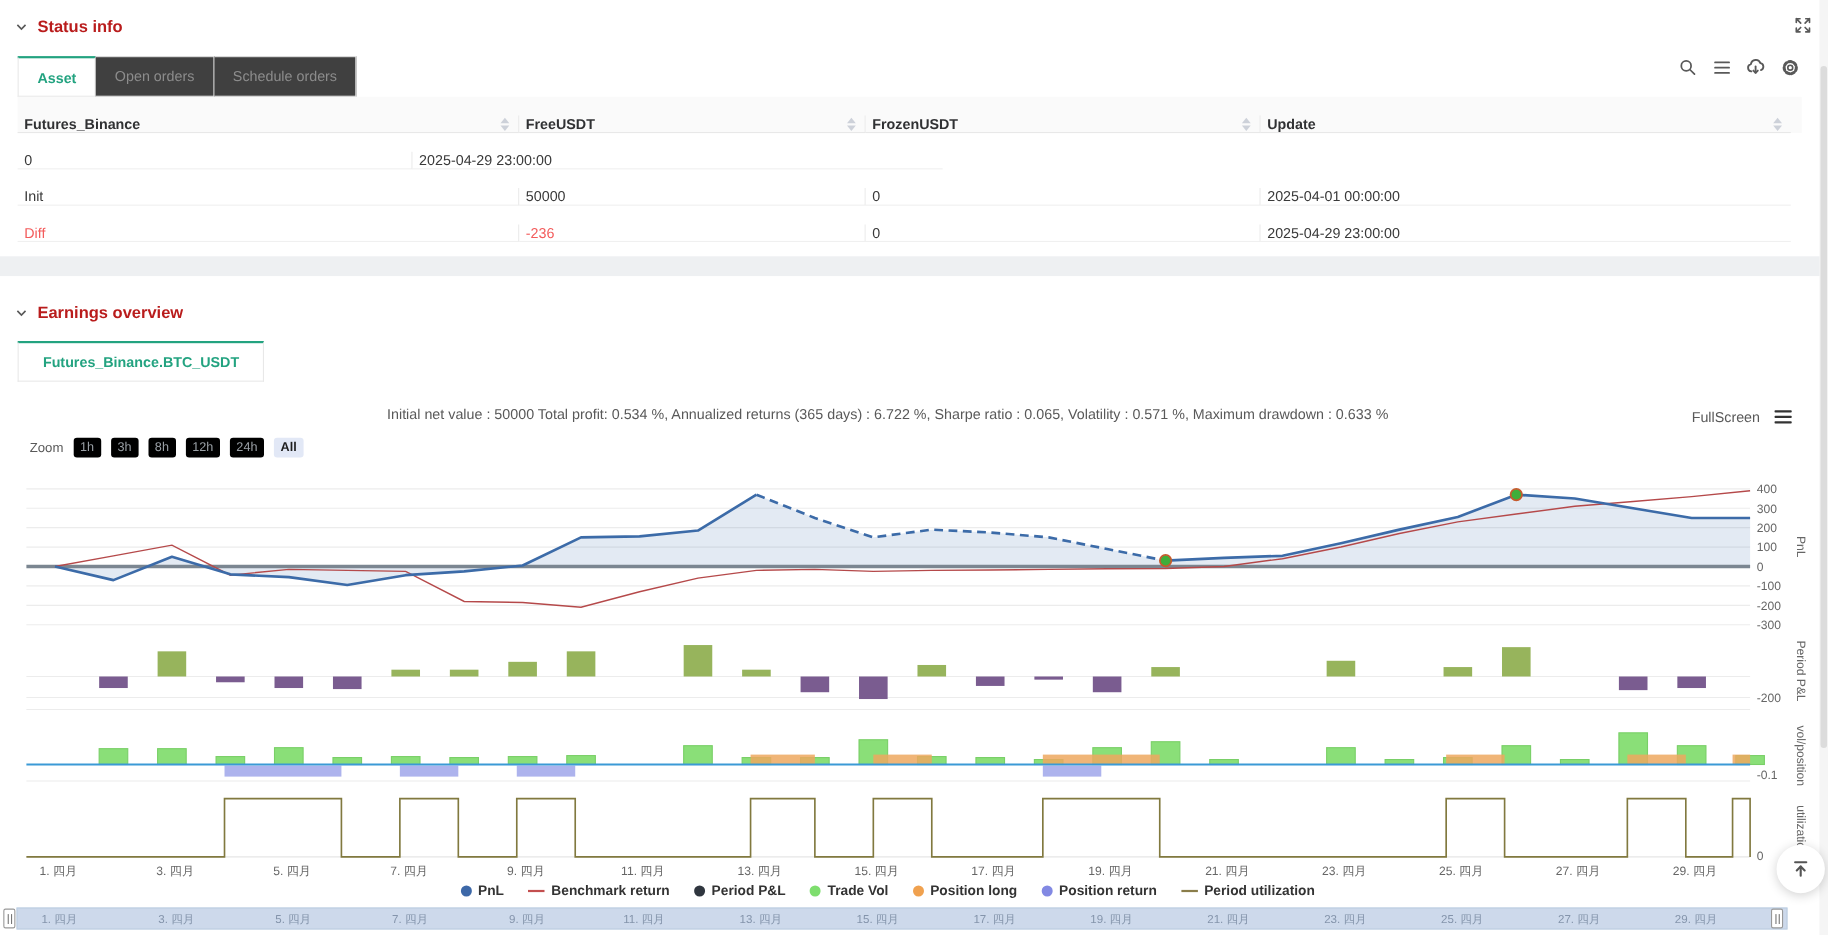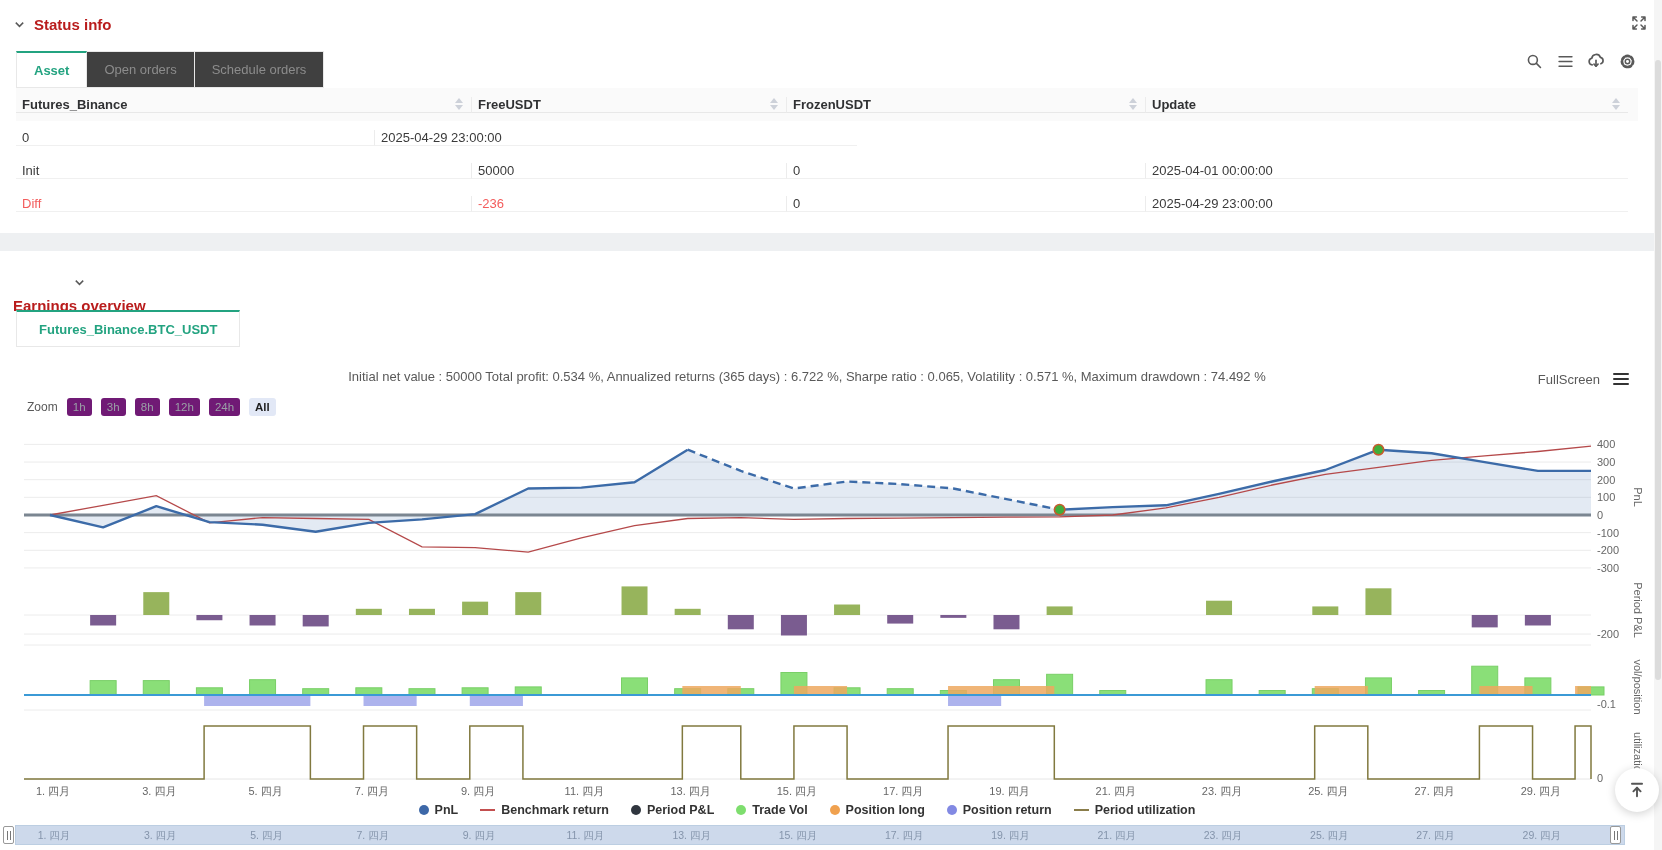--- a/index.html
+++ b/index.html
@@ -12,21 +12,21 @@
   .section-head { position:absolute; display:flex; align-items:center; gap:8px; }
   .section-title { font-size:15px; font-weight:bold; color:#b91c1c; }
   .chev { width:13px; height:13px; }
   .tabs { position:absolute; display:flex;border-radius:14px; }
   .tab { height:37px; display:flex; align-items:center; padding:0 17px; font-size:13px;
          color:#8c8c8c; background:#404040; border:1px solid #e8e8e8; border-left:none; cursor:pointer; }
   .tab:first-child { border-left:1px solid #e8e8e8; }
   .tab.active { background:#fff; color:#23a380; border-top:2px solid #23a380; font-weight:bold; }
   
   .tbl { position:absolute; left:16px; top:88px; width:1622px; font-size:13px; color:#3a3a3a; }
-  .trow { display:flex; height:33px; align-items:center; }
+  .trow { display:flex; height:33px; align-items:flex-end; }
   .thead { background:#fafafa; font-weight:bold; color:#303133; }
   .tcell { display:flex; align-items:center; padding:0 8px 0 6px; border-bottom:1px solid #f0f0f0; }
   .thead .tcell { border-bottom:1px solid #e8e8e8; justify-content:space-between; }
   .c0 { width:456px; border-right:1px solid #ececec; }
   .c1 { width:315px; border-right:1px solid #ececec; }
   .c2 { width:359px; border-right:1px solid #ececec; }
   .c3 { width:482px; }
   .thead .c3 { border-right:none; }
   .caret { display:flex; flex-direction:column; gap:2px; align-items:center; }
   .car-u { width:0;height:0;border-left:4px solid transparent;border-right:4px solid transparent;border-bottom:5px solid #cdd1d9; }
@@ -34,21 +34,21 @@
   .link-blue { color:#54a8f5; cursor:pointer; }
   .neg-red { color:#f35c5c; }
   .icon-row { position:absolute; top:52px; right:26px; display:flex; gap:13px; align-items:center; }
   .icon-btn { width:18px; height:18px; cursor:pointer; display:flex; align-items:center; justify-content:center; }
   svg.ic { stroke:#595959; fill:none; stroke-width:1.5; stroke-linecap:round; stroke-linejoin:round; }
   
   #stats-line { position:absolute; top:369px; left:0; width:1614px; text-align:center; font-size:13px; color:#595959; }
   #fullscreen-box { position:absolute; top:370px; right:32px; display:flex; gap:12px; align-items:center; }
   #fullscreen-label { font-size:13px; color:#595959; cursor:pointer; }
   #zoom-row { position:absolute; top:398px; left:27px; display:flex; gap:9px; align-items:center; font-size:12px; color:#595959; }
-  .zoom-btn { min-width:25px; padding:3px 6px; text-align:center; background:#701a75; color:#9aa0a6;
+  .zoom-btn { min-width:25px; padding:3px 6px; text-align:center; background:#000000; color:#9aa0a6;
               border-radius:3px; font-size:11.5px; cursor:pointer; }
   .zoom-btn.active { background:#e2e8f6; color:#1f1f1f; font-weight:bold; }
   #chart-svg { position:absolute; left:0; top:425px; }
   
   #legend { position:absolute; top:803px; left:0; width:1614px; display:flex; justify-content:center; gap:22px; align-items:center; }
   .lg-item { display:flex; gap:6px; align-items:center; font-size:12.5px; font-weight:bold; color:#333; cursor:pointer; }
   .lg-dot { width:10px; height:10px; border-radius:50%; }
   .lg-line { width:15px; height:0; border-top:2.5px solid; }
   
   #navigator { position:absolute; left:15px; top:825px; width:1610px; height:20px;
@@ -166,32 +166,32 @@
         <div class="tcell c1">
             <span class="neg-red">-236</span>
           </div>
         <div class="tcell c2">0</div>
         <div class="tcell c3">2025-04-29 23:00:00</div>
       </div>
     </div>
   </div>
 
   <div class="card" id="card-earnings">
-    <div class="section-head" style="left:13px; top:25px;flex-direction:column;">
+    <div class="section-head" style="left:13px; top:25px;">
       <svg class="chev" viewBox="0 0 14 14">
           <polyline points="3,5 7,9 11,5" fill="none" stroke="#595959" stroke-width="1.6"></polyline>
         </svg>
       <span class="section-title">Earnings overview</span>
     </div>
     <div class="tabs" style="left:16px; top:59px;">
       <div class="tab active" style="padding:0 22px;">Futures_Binance.BTC_USDT</div>
     </div>
   </div>
 
-  <div id="stats-line">Initial net value : 50000 Total profit: 0.534 %, Annualized returns (365 days) : 6.722 %, Sharpe ratio : 0.065, Volatility : 0.571 %, Maximum drawdown : 74.492 %</div>
+  <div id="stats-line">Initial net value : 50000 Total profit: 0.534 %, Annualized returns (365 days) : 6.722 %, Sharpe ratio : 0.065, Volatility : 0.571 %, Maximum drawdown : 0.633 %</div>
 
   <div id="fullscreen-box">
     <span id="fullscreen-label">FullScreen</span>
     <div class="icon-btn">
       <svg width="16" height="14" viewBox="0 0 16 14" stroke="#333" stroke-width="2" stroke-linecap="round">
           <line x1="1" y1="2" x2="15" y2="2"></line>
           <line x1="1" y1="7" x2="15" y2="7"></line>
           <line x1="1" y1="12" x2="15" y2="12"></line>
         </svg>
     </div>

